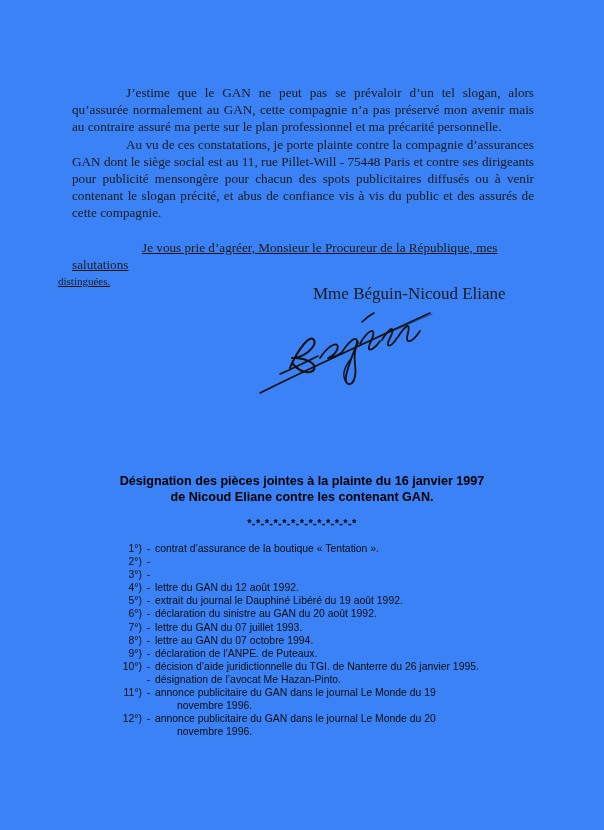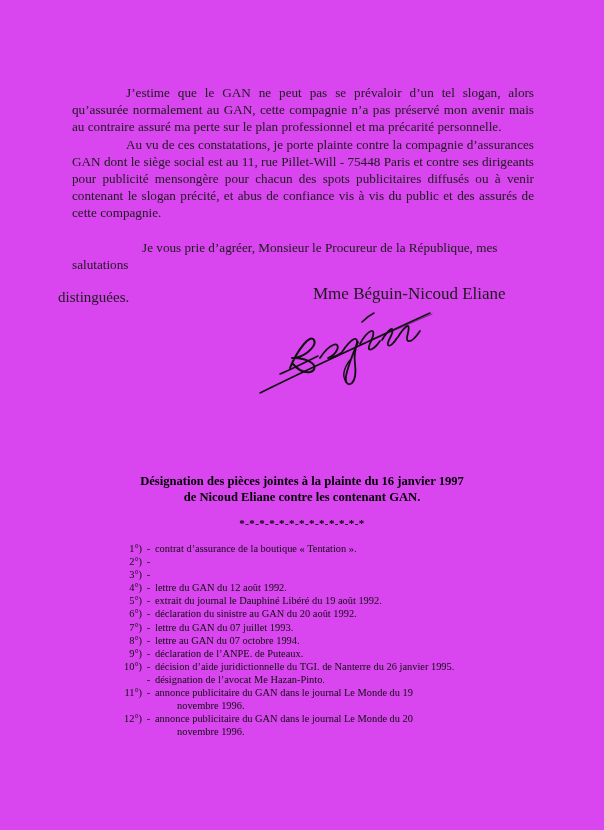--- a/index.html
+++ b/index.html
@@ -5,21 +5,21 @@
 <style>
   html, body {
     margin: 0;
     padding: 0;
     background: #ffffff;
   }
   .page {
     position: relative;
     width: 604px;
     height: 830px;
-    background: #d946ef;
+    background: #3b82f6;
     overflow: hidden;
     font-family: "Liberation Serif", "DejaVu Serif", serif;
     color: #111111;
     -webkit-font-smoothing: antialiased;
   }
 
   
   .letter-body {
     position: absolute;
     left: 72px;
@@ -36,31 +36,32 @@
   }
   .body-par + .body-par {
     margin-top: 0;
   }
 
   .closing-block {
     position: absolute;
     left: 72px;
     top: 239px;
     width: 462px;
+    text-decoration: underline;
   }
   .closing-line {
     margin: 0;
     font-size: 13.2px;
     line-height: 17.2px;
     text-indent: 70px;
     color: #1a1a1a;
   }
   .closing-tail {
-    margin: 16px;
-    font-size: 15px;
+    margin: 0;
+    font-size: 11px;
     line-height: 17.2px;
     text-indent: 0;
     margin-left: -14px;
     color: #1a1a1a;
   }
 
   .signer-name {
     position: absolute;
     left: 313px;
     top: 285px;
@@ -84,21 +85,21 @@
     width: 100%;
     height: 100%;
   }
 
   
   .attachments {
     position: absolute;
     left: 0;
     top: 474px;
     width: 604px;
-    font-family: Liberation Serif, serif;
+    font-family: Liberation Sans, sans-serif;
   }
   .attach-title {
     margin: 0;
     text-align: center;
     font-size: 12.6px;
     font-weight: bold;
     line-height: 15.5px;
     color: #000000;
   }
   .attach-title .t-line {

